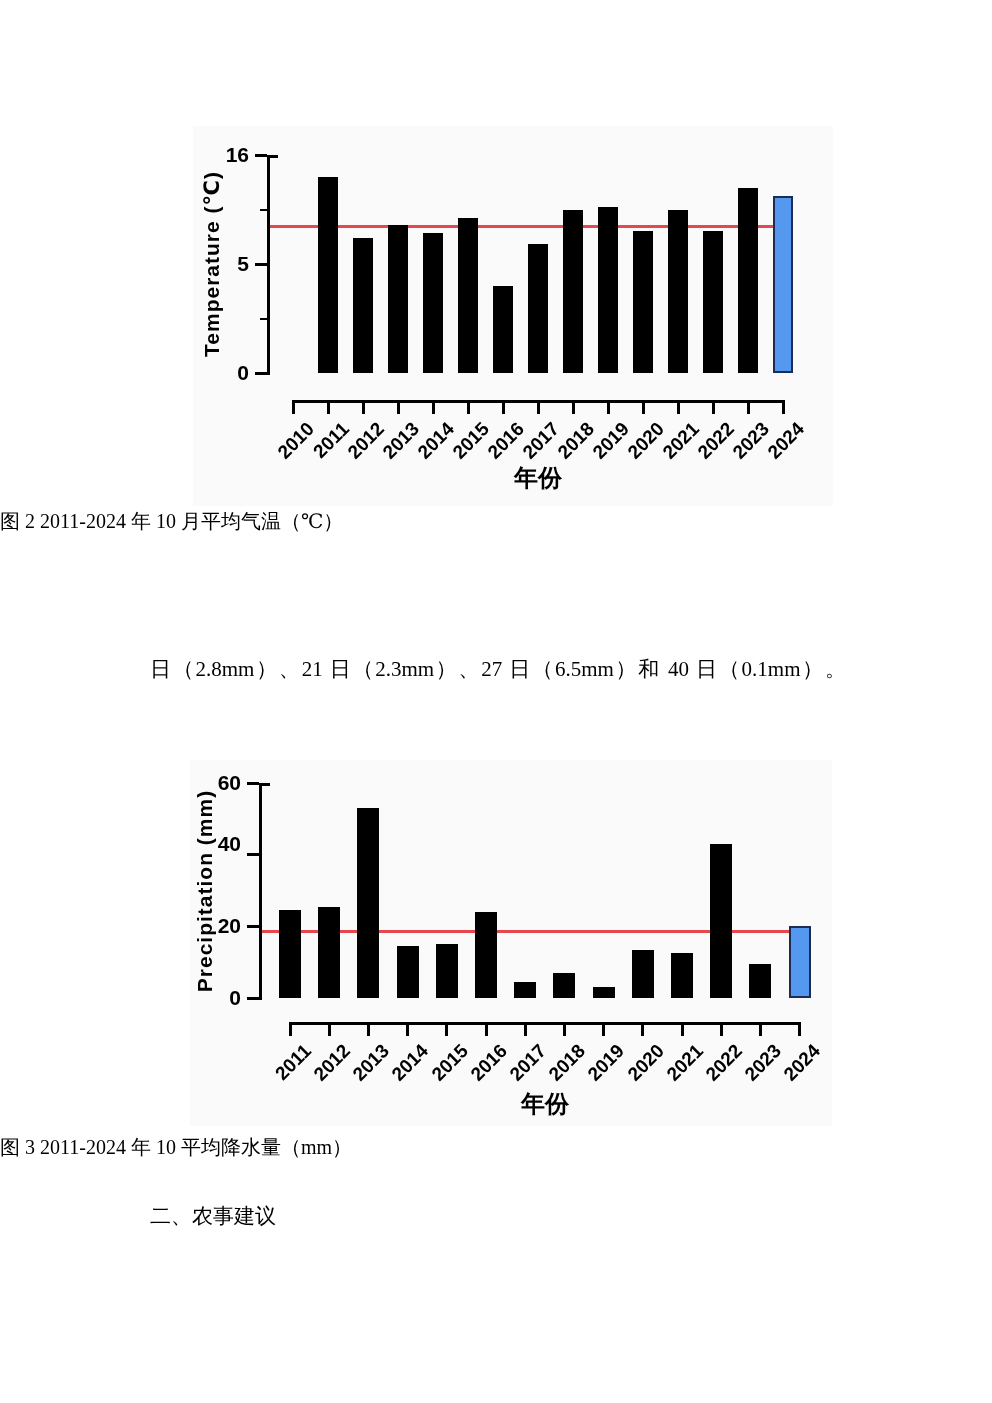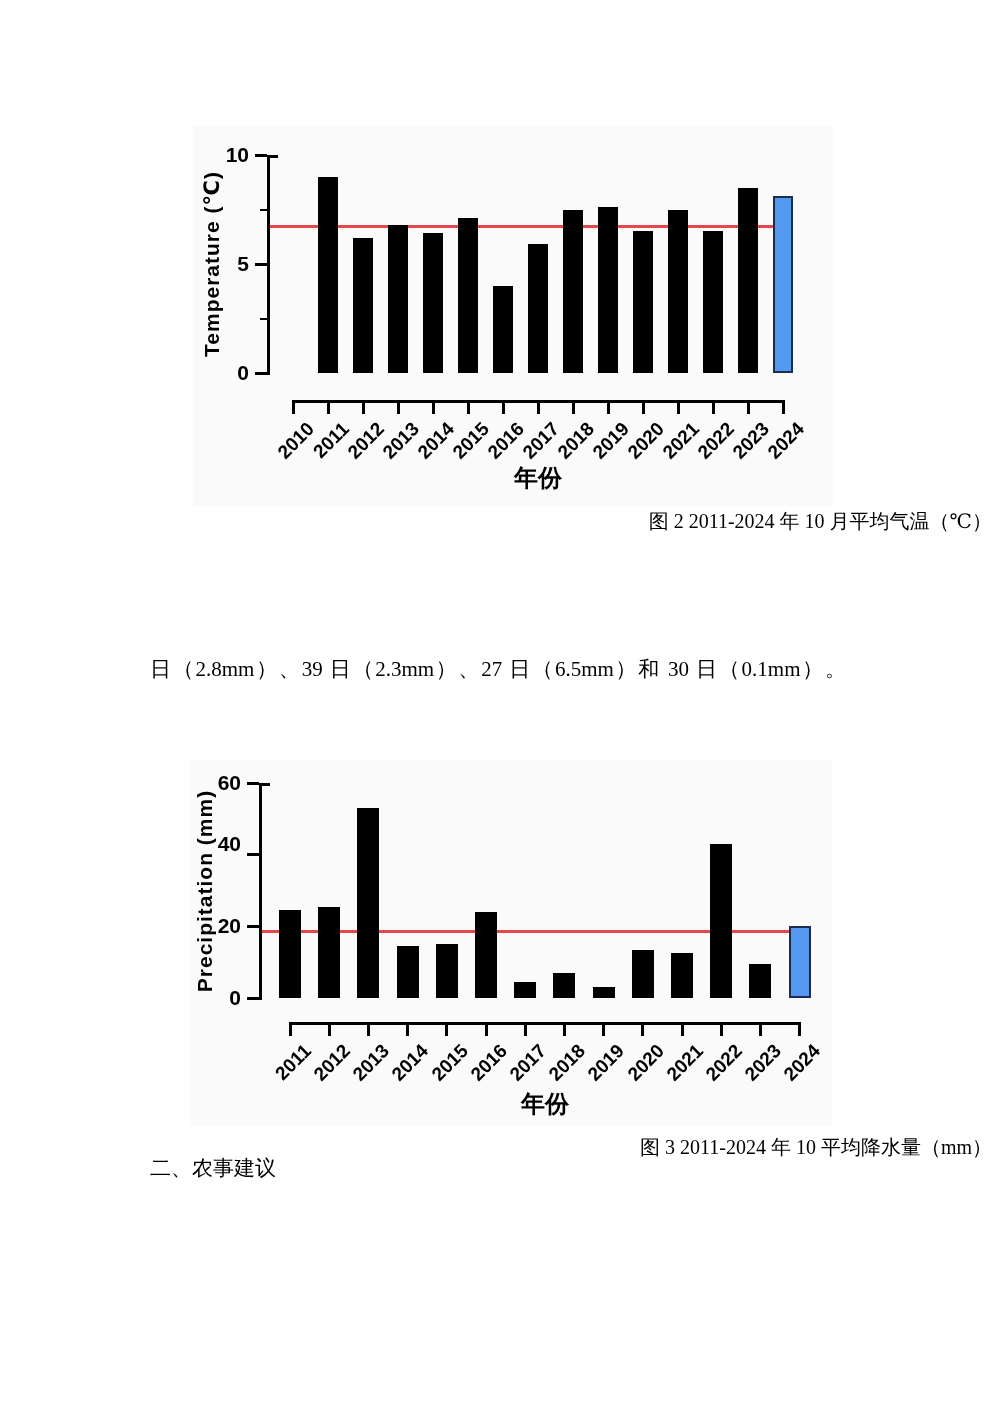--- a/index.html
+++ b/index.html
@@ -16,42 +16,42 @@
   .ylab{position:absolute;text-align:right;transform:translateY(-52%);
         font:bold 21px "Liberation Sans","DejaVu Sans",sans-serif;}
   .axis-title{position:absolute;white-space:nowrap;
         font:bold 21px "Liberation Sans","DejaVu Sans",sans-serif;}
   .y-title{transform:translate(-50%,-50%) rotate(-90deg);letter-spacing:1px;}
   .x-title{transform:translateX(-50%);font-size:24px;}
   .xlab-wrap{position:absolute;width:0;height:0;}
   .xlab{position:absolute;right:0;top:0;transform:rotate(-45deg);transform-origin:100% 0;
         font:bold 19px "Liberation Sans","DejaVu Sans",sans-serif;white-space:nowrap;display:block;}
   
-  .caption{position:absolute;left:0;width:992px;text-align:right;
+  .caption{position:absolute;left:0;width:992px;text-align:left;
         font-size:20px;line-height:1.3;}
   .body-line{position:absolute;left:150px;width:696px;font-size:21px;line-height:1.3;}
   .justify{text-align:justify;text-align-last:justify;}
   .heading{position:absolute;left:150px;font-size:21px;}
   .indent{text-indent:48px;}
 </style>
 </head>
 <body>
 
 <div class="page">
 
   <div class="figure" id="fig-temp" style="left:150px;top:126px;height:382px;">
     <div class="fig-bg" style="left:43px;top:0;width:640px;height:380px;"></div>
   <div class="ax" style="left: 117px; top: 29px; width: 3px; height: 219.5px;"></div>
       <div class="ax" style="left: 120px; top: 29px; width: 8px; height: 3px;"></div>
       <div class="ax" style="left: 105px; top: 245.5px; width: 12px; height: 3px;"></div>
       <div class="ylab" style="left: 55px; top: 247px; width: 44px;">0</div>
       <div class="ax" style="left: 105px; top: 136.5px; width: 12px; height: 3px;"></div>
       <div class="ylab" style="left: 55px; top: 138px; width: 44px;">5</div>
       <div class="ax" style="left: 105px; top: 27.5px; width: 12px; height: 3px;"></div>
-      <div class="ylab" style="left: 55px; top: 29px; width: 44px;">10</div>
+      <div class="ylab" style="left: 55px; top: 29px; width: 44px;">16</div>
       <div class="ax" style="left: 110px; top: 191.5px; width: 7px; height: 2px;"></div>
       <div class="ax" style="left: 110px; top: 82.5px; width: 7px; height: 2px;"></div>
       <div class="axis-title y-title" style="left: 62px; top: 138px;">Temperature (℃)</div>
       <div class="refline" style="left: 120px; top: 99.44px; width: 513px; height: 3px; background: rgb(229, 71, 77);"></div>
       <div class="bar" style="left: 168px; top: 50.8px; width: 20px; height: 196.2px; background: rgb(0, 0, 0);"></div>
       <div class="bar" style="left: 203px; top: 111.84px; width: 20px; height: 135.16px; background: rgb(0, 0, 0);"></div>
       <div class="bar" style="left: 238px; top: 98.76px; width: 20px; height: 148.24px; background: rgb(0, 0, 0);"></div>
       <div class="bar" style="left: 273px; top: 107.48px; width: 20px; height: 139.52px; background: rgb(0, 0, 0);"></div>
       <div class="bar" style="left: 308px; top: 92.22px; width: 20px; height: 154.78px; background: rgb(0, 0, 0);"></div>
       <div class="bar" style="left: 343px; top: 159.8px; width: 20px; height: 87.2px; background: rgb(0, 0, 0);"></div>
@@ -122,21 +122,21 @@
       </div>
       <div class="ax" style="left: 631.5px; top: 274px; width: 3px; height: 14px;"></div>
       <div class="xlab-wrap" style="left: 643px; top: 292px;">
         <span class="xlab">2024</span>
       </div>
       <div class="axis-title x-title" style="left: 388px; top: 336px;">年份</div>
     </div>
 
   <div class="caption" style="top:508px;">图 2 2011-2024 年 10 月平均气温（℃）</div>
 
-  <div class="body-line justify" style="top:656px;">日（2.8mm）、39 日（2.3mm）、27 日（6.5mm）和 30 日（0.1mm）。</div>
+  <div class="body-line justify" style="top:656px;">日（2.8mm）、21 日（2.3mm）、27 日（6.5mm）和 40 日（0.1mm）。</div>
 
   <div class="figure" id="fig-prec" style="left:150px;top:758px;height:372px;">
     <div class="fig-bg" style="left:40px;top:2px;width:642px;height:366px;"></div>
   <div class="ax" style="left: 109px; top: 25px; width: 3px; height: 216.5px;"></div>
       <div class="ax" style="left: 112px; top: 25px; width: 8px; height: 3px;"></div>
       <div class="ax" style="left: 97px; top: 238.5px; width: 12px; height: 3px;"></div>
       <div class="ylab" style="left: 47px; top: 240px; width: 44px;">0</div>
       <div class="ax" style="left: 97px; top: 166.833px; width: 12px; height: 3px;"></div>
       <div class="ylab" style="left: 47px; top: 168.333px; width: 44px;">20</div>
       <div class="ax" style="left: 97px; top: 95.1667px; width: 12px; height: 3px;"></div>
@@ -214,16 +214,16 @@
       </div>
       <div class="ax" style="left: 648.1px; top: 264px; width: 3px; height: 14px;"></div>
       <div class="xlab-wrap" style="left: 659.6px; top: 282px;">
         <span class="xlab">2024</span>
       </div>
       <div class="axis-title x-title" style="left: 395px; top: 330px;">年份</div>
     </div>
 
   <div class="caption" style="top:1134px;">图 3 2011-2024 年 10 平均降水量（mm）</div>
 
-  <div class="heading" style="top:1154px;font-family:Liberation Serif, serif;">二、农事建议</div>
+  <div class="heading" style="top:1202px;font-family:Liberation Serif, serif;">二、农事建议</div>
 
 
 </div>
 
 </body></html>

